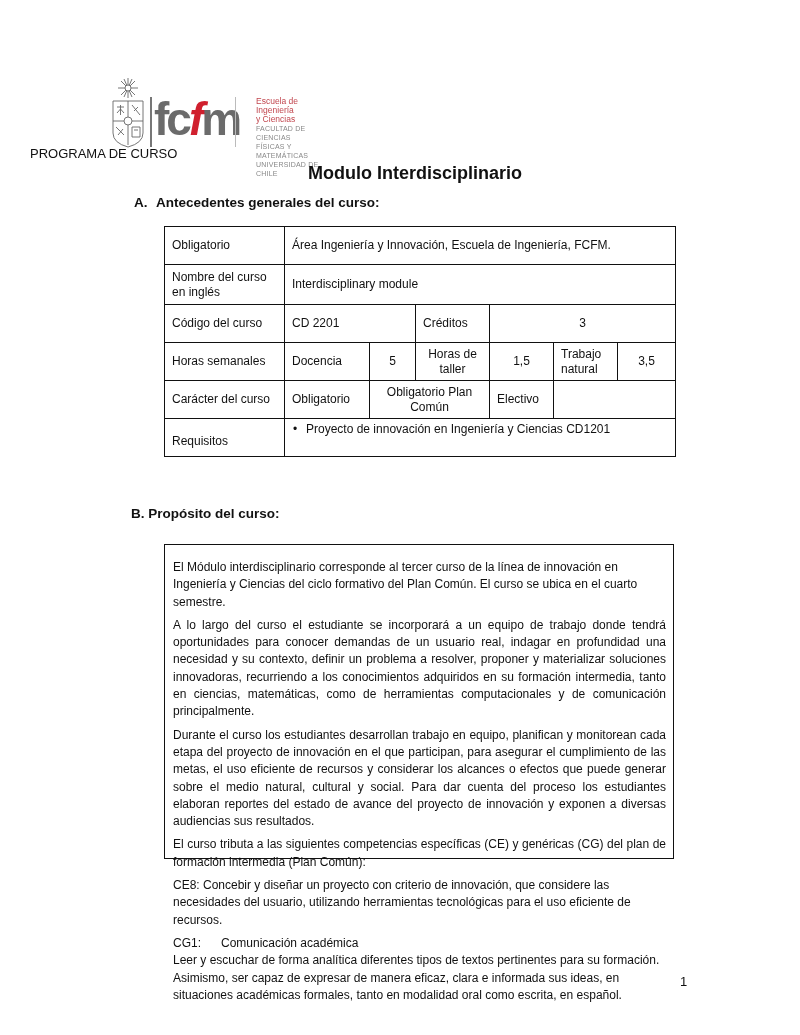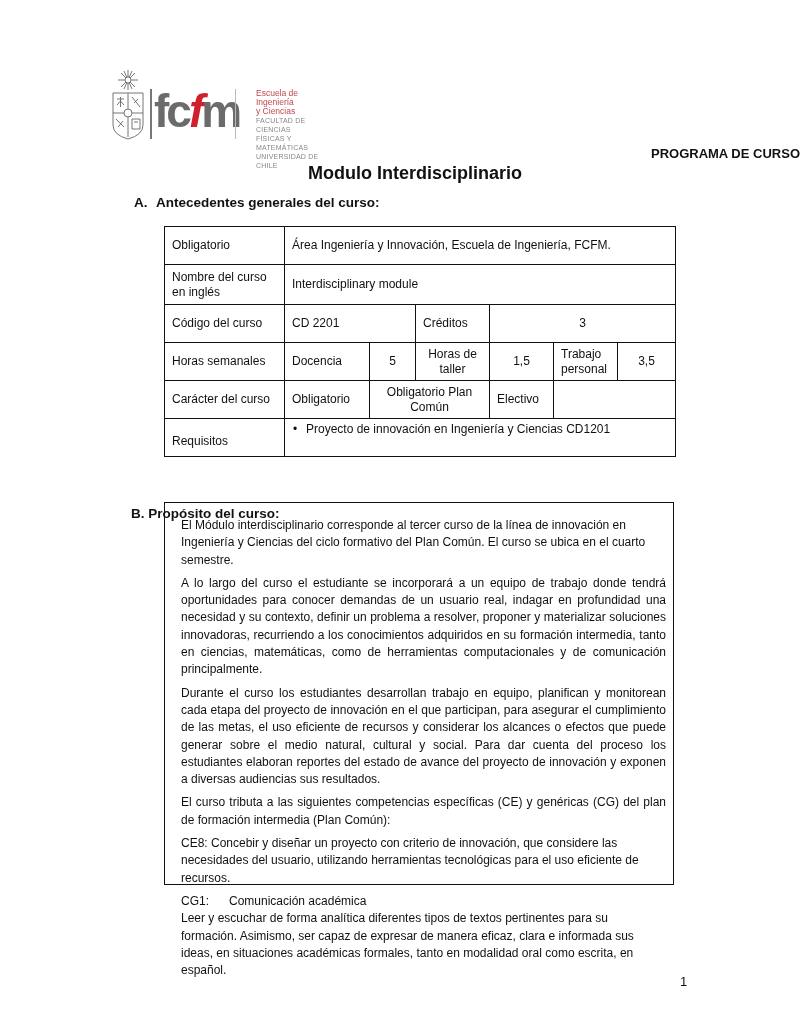--- a/index.html
+++ b/index.html
@@ -1,53 +1,53 @@
 <!DOCTYPE html>
 <html><head>
 <meta charset="utf-8">
 <style>
   html, body { margin: 0; padding: 0; background: #ffffff; }
   body { width: 800px; height: 1035px; position: relative; overflow: hidden;
          font-family: "Liberation Sans", "DejaVu Sans", sans-serif; color: #111; }
   .page { position: absolute; left: 0; top: 0; width: 800px; height: 1035px; }
 
   
-  .logo { position: absolute; left: 108px; top: 67px; width: 230px; height: 78px; }
+  .logo { position: absolute; left: 108px; top: 75px; width: 230px; height: 78px; }
   .crest { position: absolute; left: 2px; top: 2px; width: 36px; height: 72px; }
   .logo-bar { position: absolute; left: 42px; top: 22px; width: 2px; height: 50px; background: #777; }
   .fcfm { position: absolute; left: 46px; top: 14px; font-family: "Liberation Sans", sans-serif;
           font-size: 46px; font-weight: bold; letter-spacing: -3px; color: #6b6b6b; line-height: 60px; }
   .fcfm .red { color: #d0202e; font-style: italic; }
   .logo-sep { position: absolute; left: 127px; top: 22px; width: 1px; height: 50px; background: #bbb; }
   .logo-text { position: absolute; left: 132px; top: 22px; line-height: 9px; margin-left: 16px; }
   .logo-text .school { color: #c2474f; font-size: 8.5px; display: block; }
   .logo-text .fac { color: #888; font-size: 7px; display: block; letter-spacing: 0.2px; }
 
   
-  .doc-kicker { position: absolute; left: 0; width: 800px; top: 146px; text-align: right;
-                font-size: 13px; font-weight: bold; padding-left: 30px; box-sizing: border-box; }
+  .doc-kicker { position: absolute; left: 0; width: 800px; top: 146px; text-align: left;
+                font-size: 13px; font-weight: normal; padding-left: 30px; box-sizing: border-box; }
   .doc-title { position: absolute; left: 0; width: 800px; top: 163px; text-align: center;
                font-size: 18px; font-weight: bold; padding-left: 30px; box-sizing: border-box; }
   .section-a { position: absolute; left: 134px; top: 195px; font-size: 13.5px; font-weight: bold; }
   .section-a .num { display: inline-block; width: 22px; }
   .section-b { position: absolute; left: 119px; top: 506px; font-size: 13.5px; font-weight: bold; margin-left: 12px; }
 
   
   table.info { position: absolute; left: 164px; top: 226px; width: 511px; border-collapse: collapse;
                font-size: 12px; table-layout: fixed; }
   table.info td { border: 1.5px solid #111; padding: 2px 7px; vertical-align: middle; line-height: 15px; }
   table.info td.c { text-align: center; }
   table.info td.b { font-weight: normal; }
   .req-list { margin: 0; padding: 0; list-style: none; }
   .req-list li { position: relative; padding-left: 14px; }
   .req-list li::before { content: "\2022"; position: absolute; left: 1px; top: 0; }
 
   
-  .purpose { position: absolute; left: 164px; top: 502px; width: 510px; height: 383px;
-             border: 1.5px solid #111; box-sizing: border-box; padding: 14px 7px 0 16px;
+  .purpose { position: absolute; left: 164px; top: 544px; width: 510px; height: 315px;
+             border: 1.5px solid #111; box-sizing: border-box; padding: 14px 7px 0 8px;
              font-size: 12px; line-height: 17.3px; }
   .purpose p { margin: 0 0 6px 0; text-align: justify; }
   .purpose p.left { text-align: left; }
   .cg-head .code { display: inline-block; width: 48px; }
 
   .page-number { position: absolute; left: 680px; top: 974px; font-size: 13px; }
 </style>
 </head>
 <body>
 
@@ -118,21 +118,21 @@
       <td colspan="2">CD 2201</td>
       <td>Créditos</td>
       <td colspan="3" class="c">3</td>
     </tr>
     <tr style="height:38px">
       <td>Horas semanales</td>
       <td>Docencia</td>
       <td class="c">5</td>
       <td class="c">Horas de taller</td>
       <td class="c">1,5</td>
-      <td>Trabajo personal</td>
+      <td>Trabajo natural</td>
       <td class="c">3,5</td>
     </tr>
     <tr style="height:38px">
       <td>Carácter del curso</td>
       <td>Obligatorio</td>
       <td colspan="2" class="c">Obligatorio Plan Común</td>
       <td>Electivo</td>
       <td colspan="2"></td>
     </tr>
     <tr style="height:38px">

